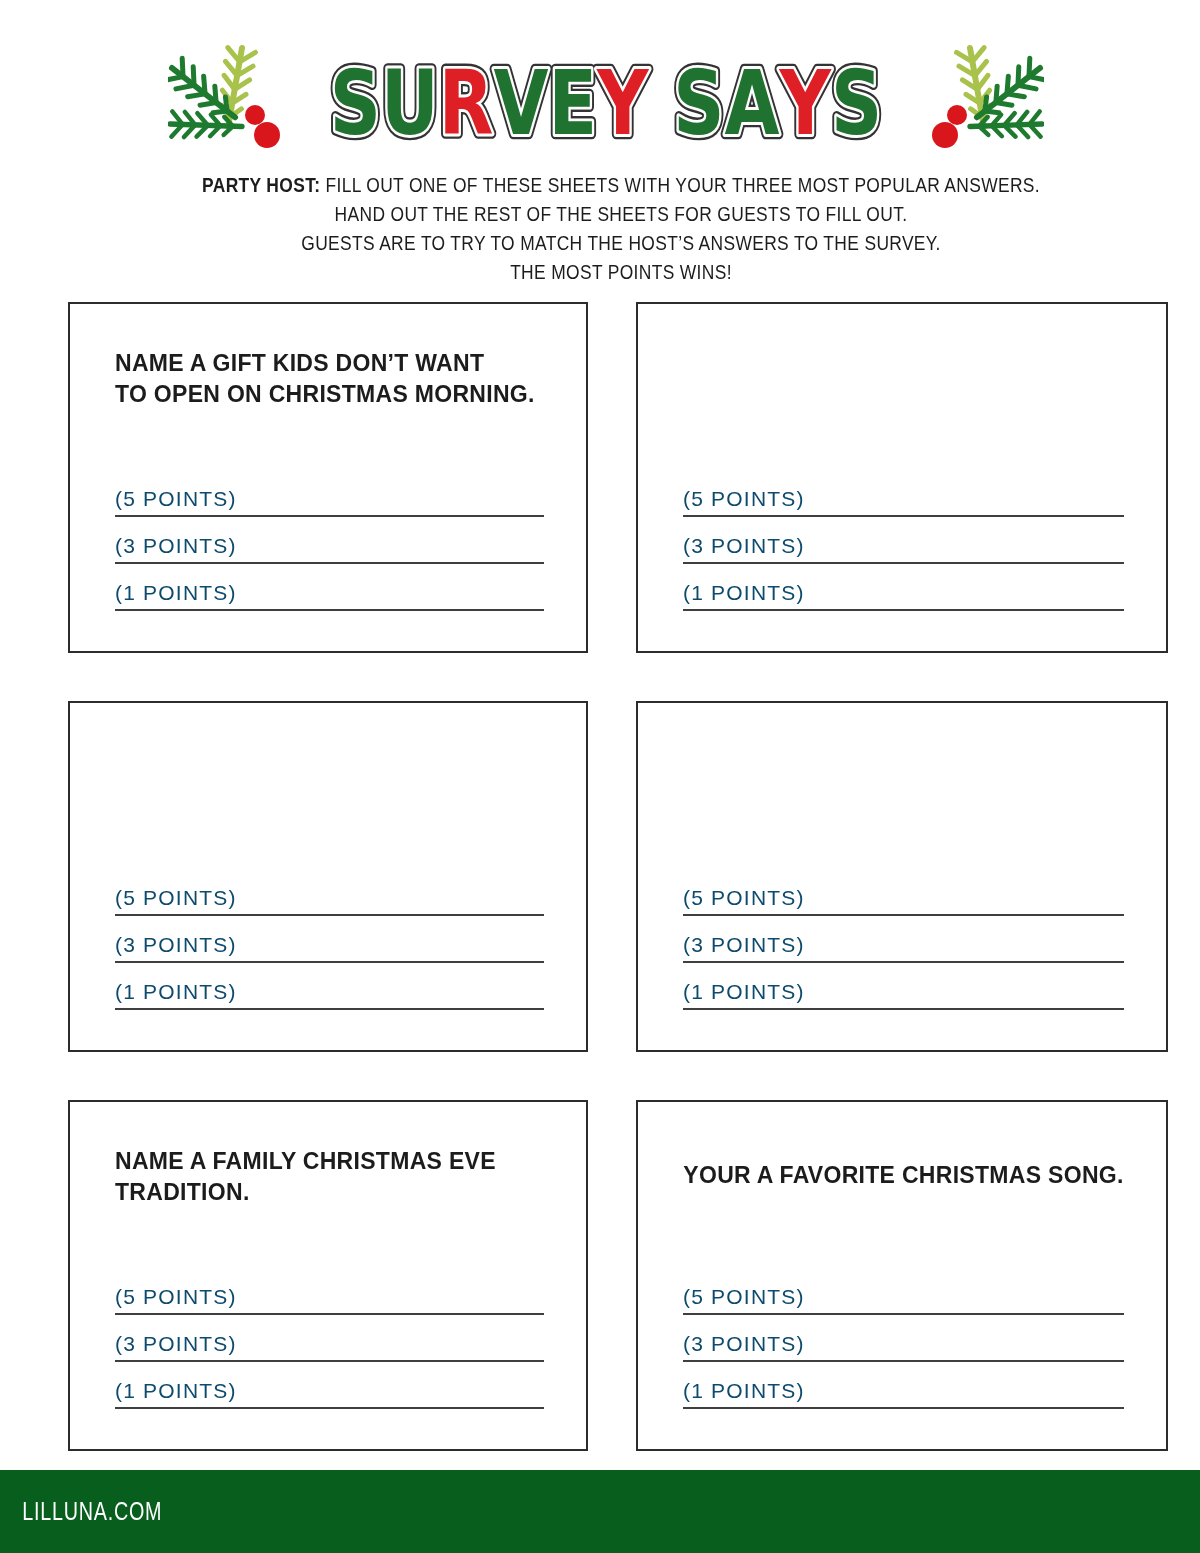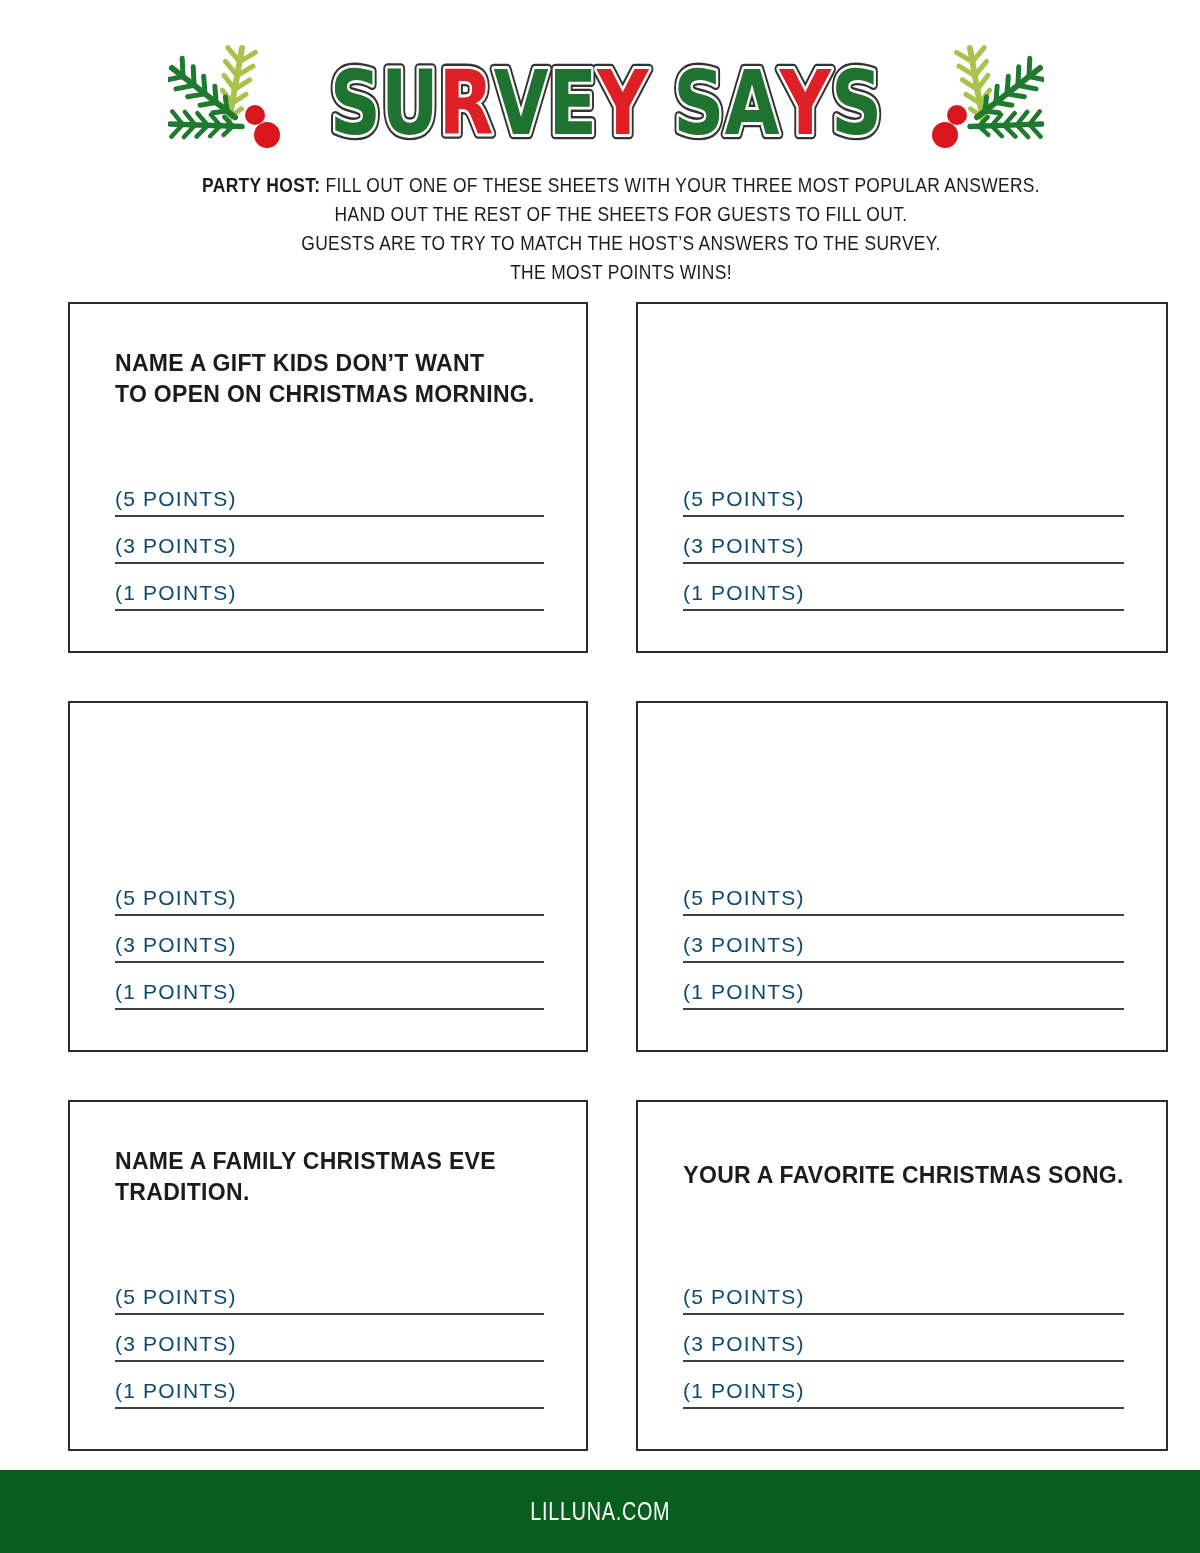--- a/index.html
+++ b/index.html
@@ -95,21 +95,20 @@
     border-bottom:2px solid var(--line-color);
   }
   
   .footer{
     position:absolute;
     left:0;bottom:0;
     width:100%;height:83px;
     background:var(--footer-green);
     display:flex;
     align-items:center;
-    justify-content:center;
   }
   .site{
     color:#fff;
     font-size:26px;
     letter-spacing:1px;
     display:inline-block;
     transform:scaleX(.76);
     transform-origin:50% 50%;
   }
 </style>

